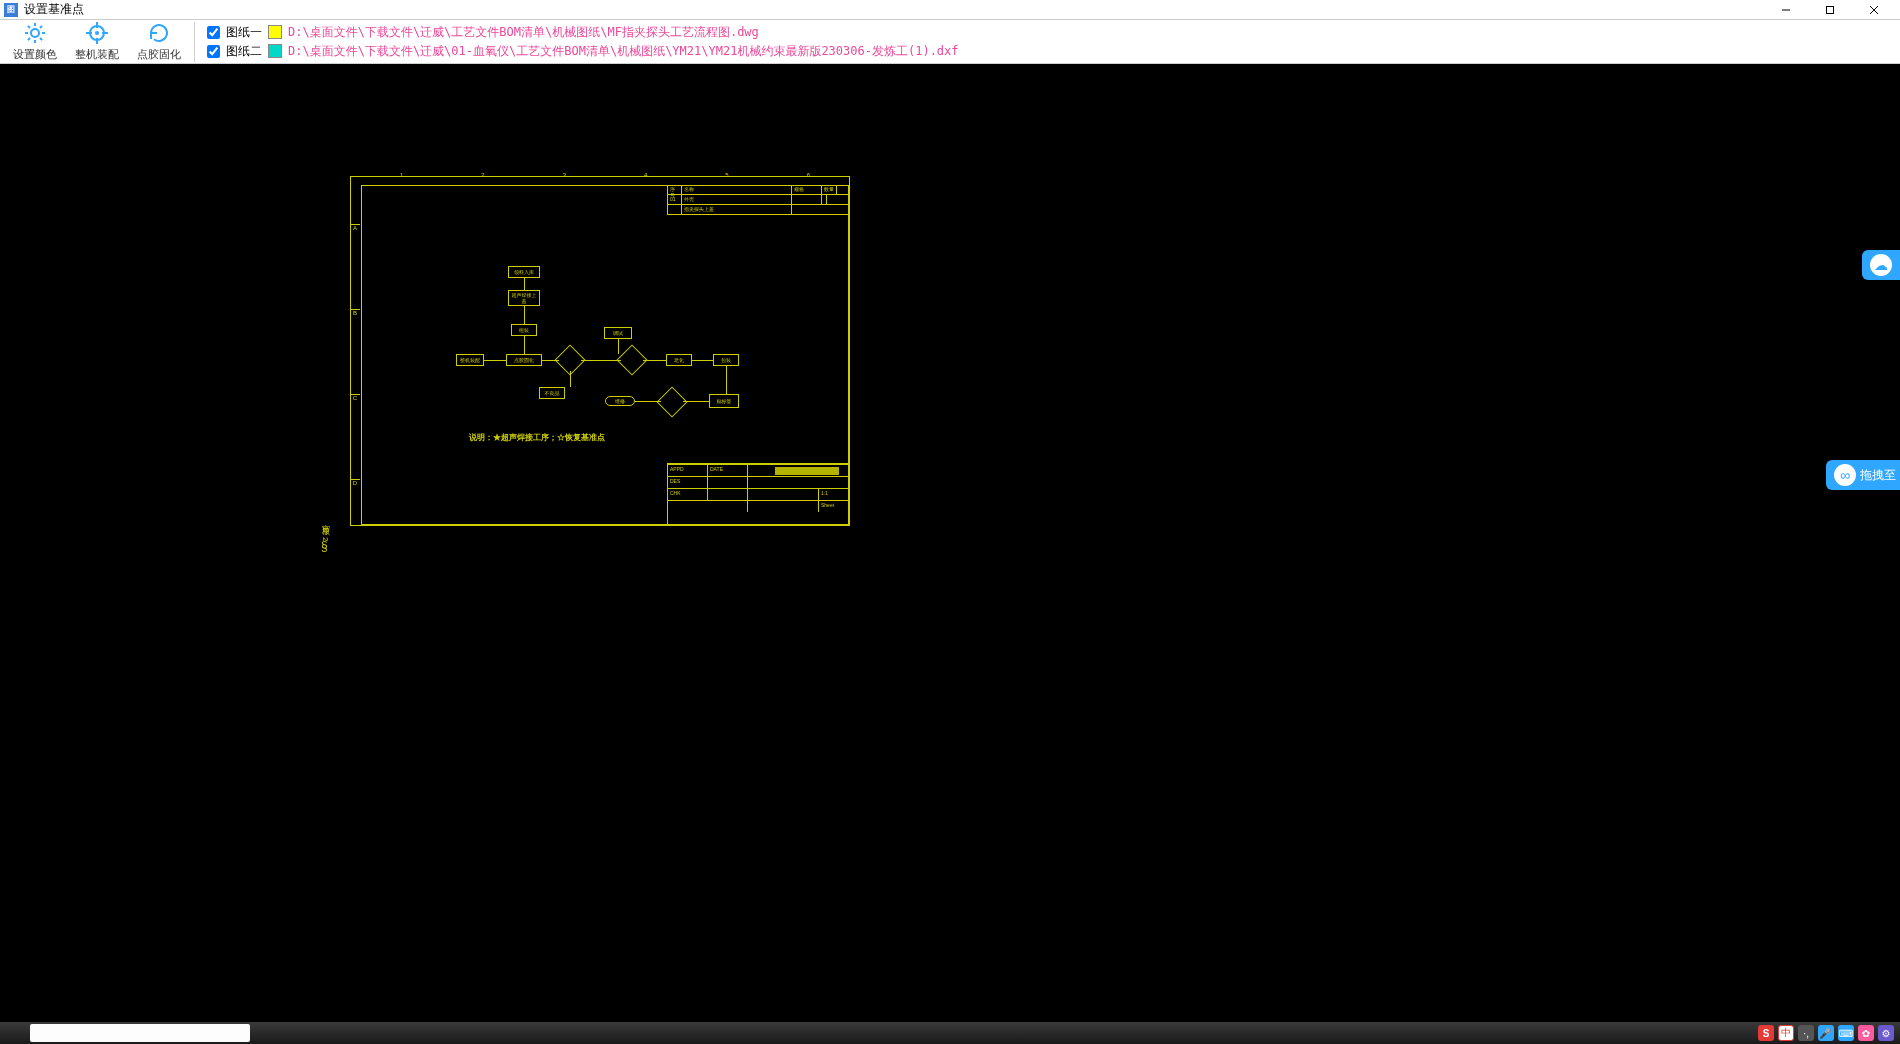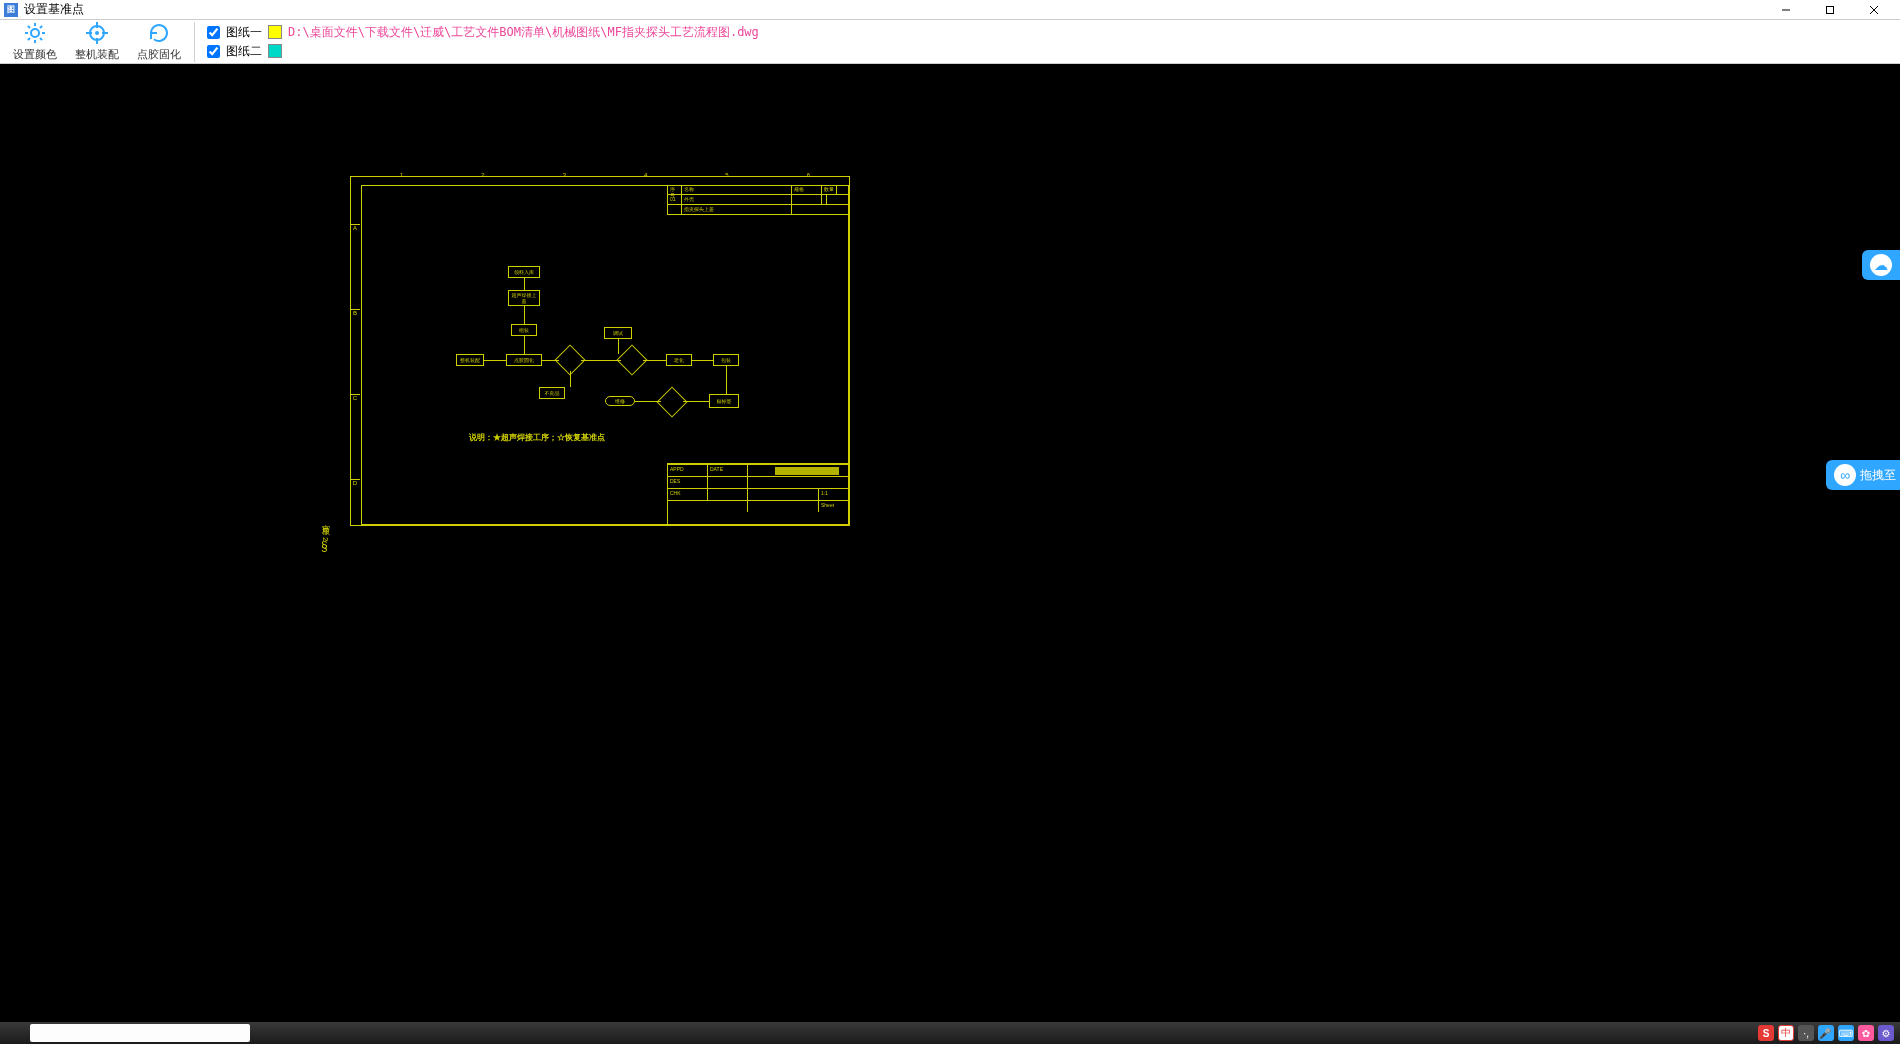--- a/index.html
+++ b/index.html
@@ -135,20 +135,21 @@
     <div class="file-row">
       <input type="checkbox" class="file-check" checked="" style="">
       <span class="file-label">图纸一</span>
       <span class="color-swatch" style="background:#ffff00"></span>
       <span class="file-path">D:\桌面文件\下载文件\迁威\工艺文件BOM清单\机械图纸\MF指夹探头工艺流程图.dwg</span>
     </div>
     <div class="file-row">
       <input type="checkbox" class="file-check" checked="" style="">
       <span class="file-label">图纸二</span>
       <span class="color-swatch" style="background:#00d8c8"></span>
+      <span class="file-path">D:\桌面文件\下载文件\迁威\01-血氧仪\工艺文件BOM清单\机械图纸\YM21\YM21机械约束最新版230306-发炼工(1).dxf</span>
     </div>
   </div>
 </div>
 
 <div class="canvas-area">
   <div class="drawing">
     <div class="frame-outer">
       <div class="frame-cols">
         <span>1</span>
         <span>2</span>

